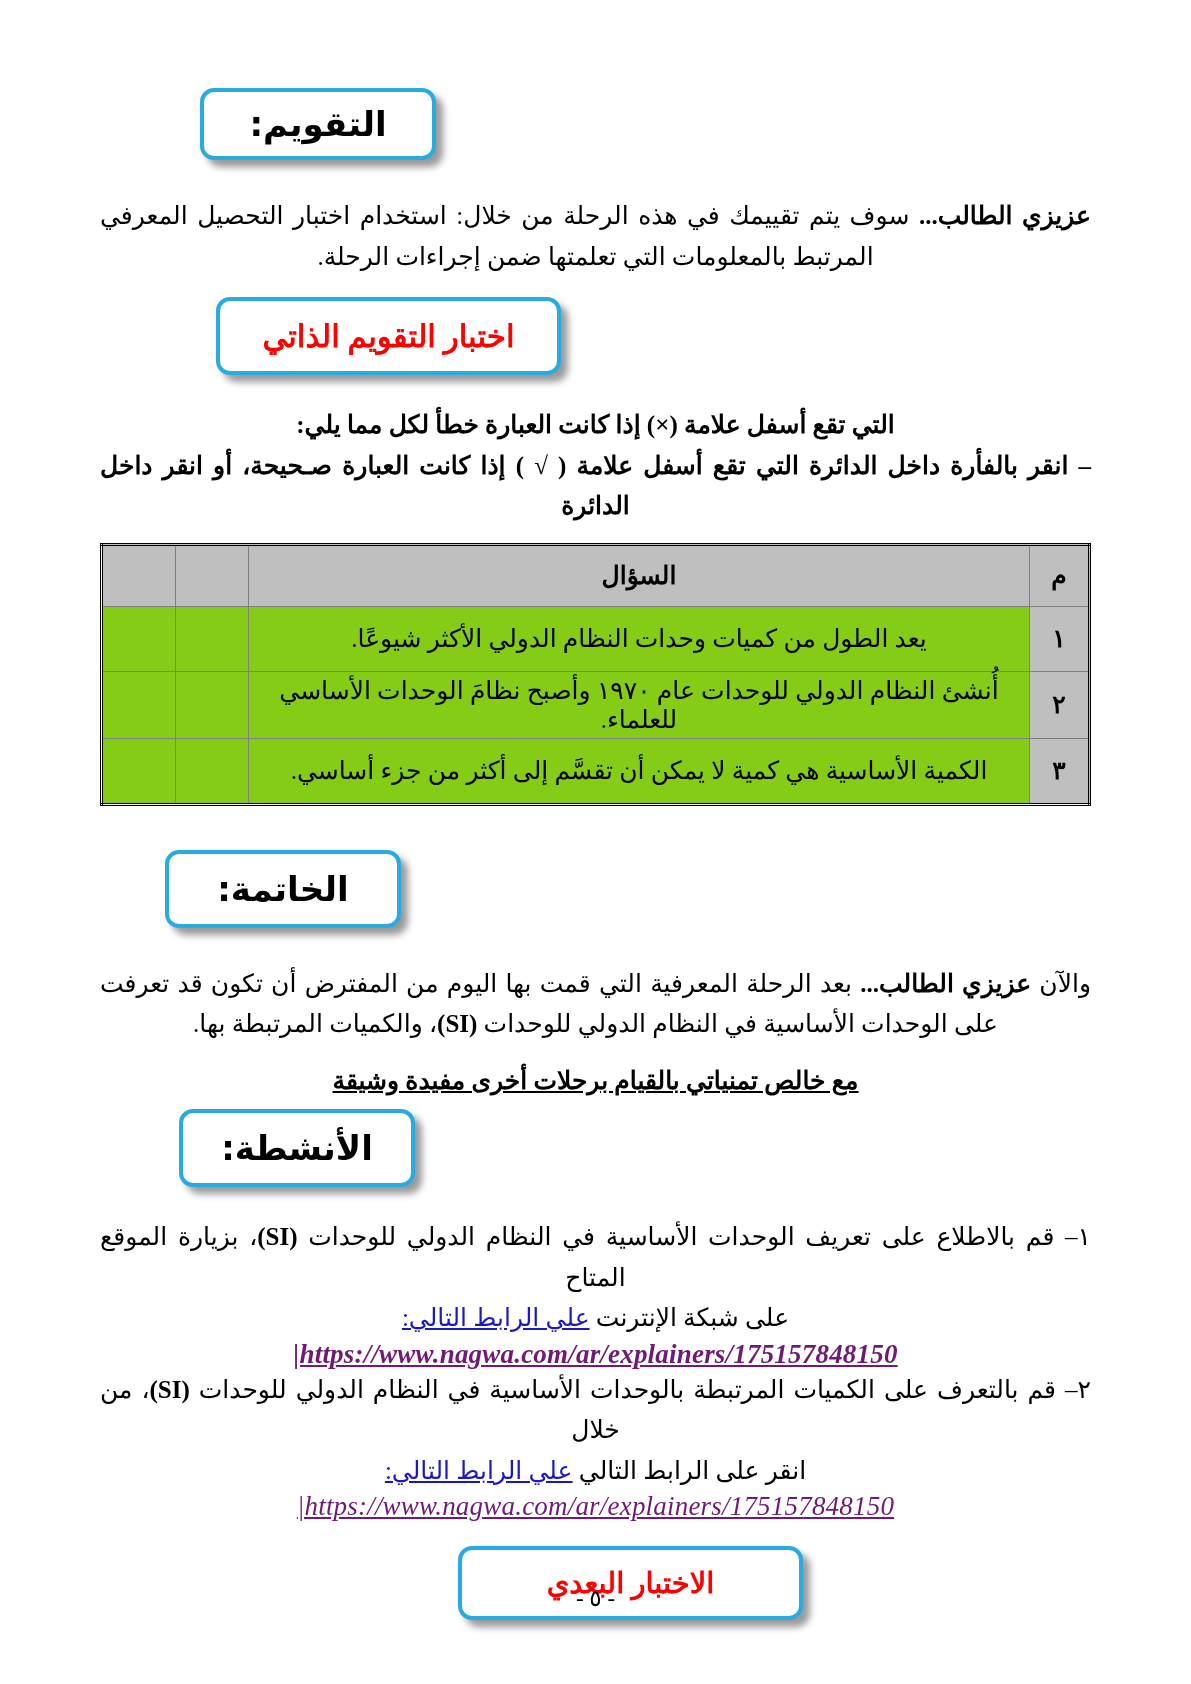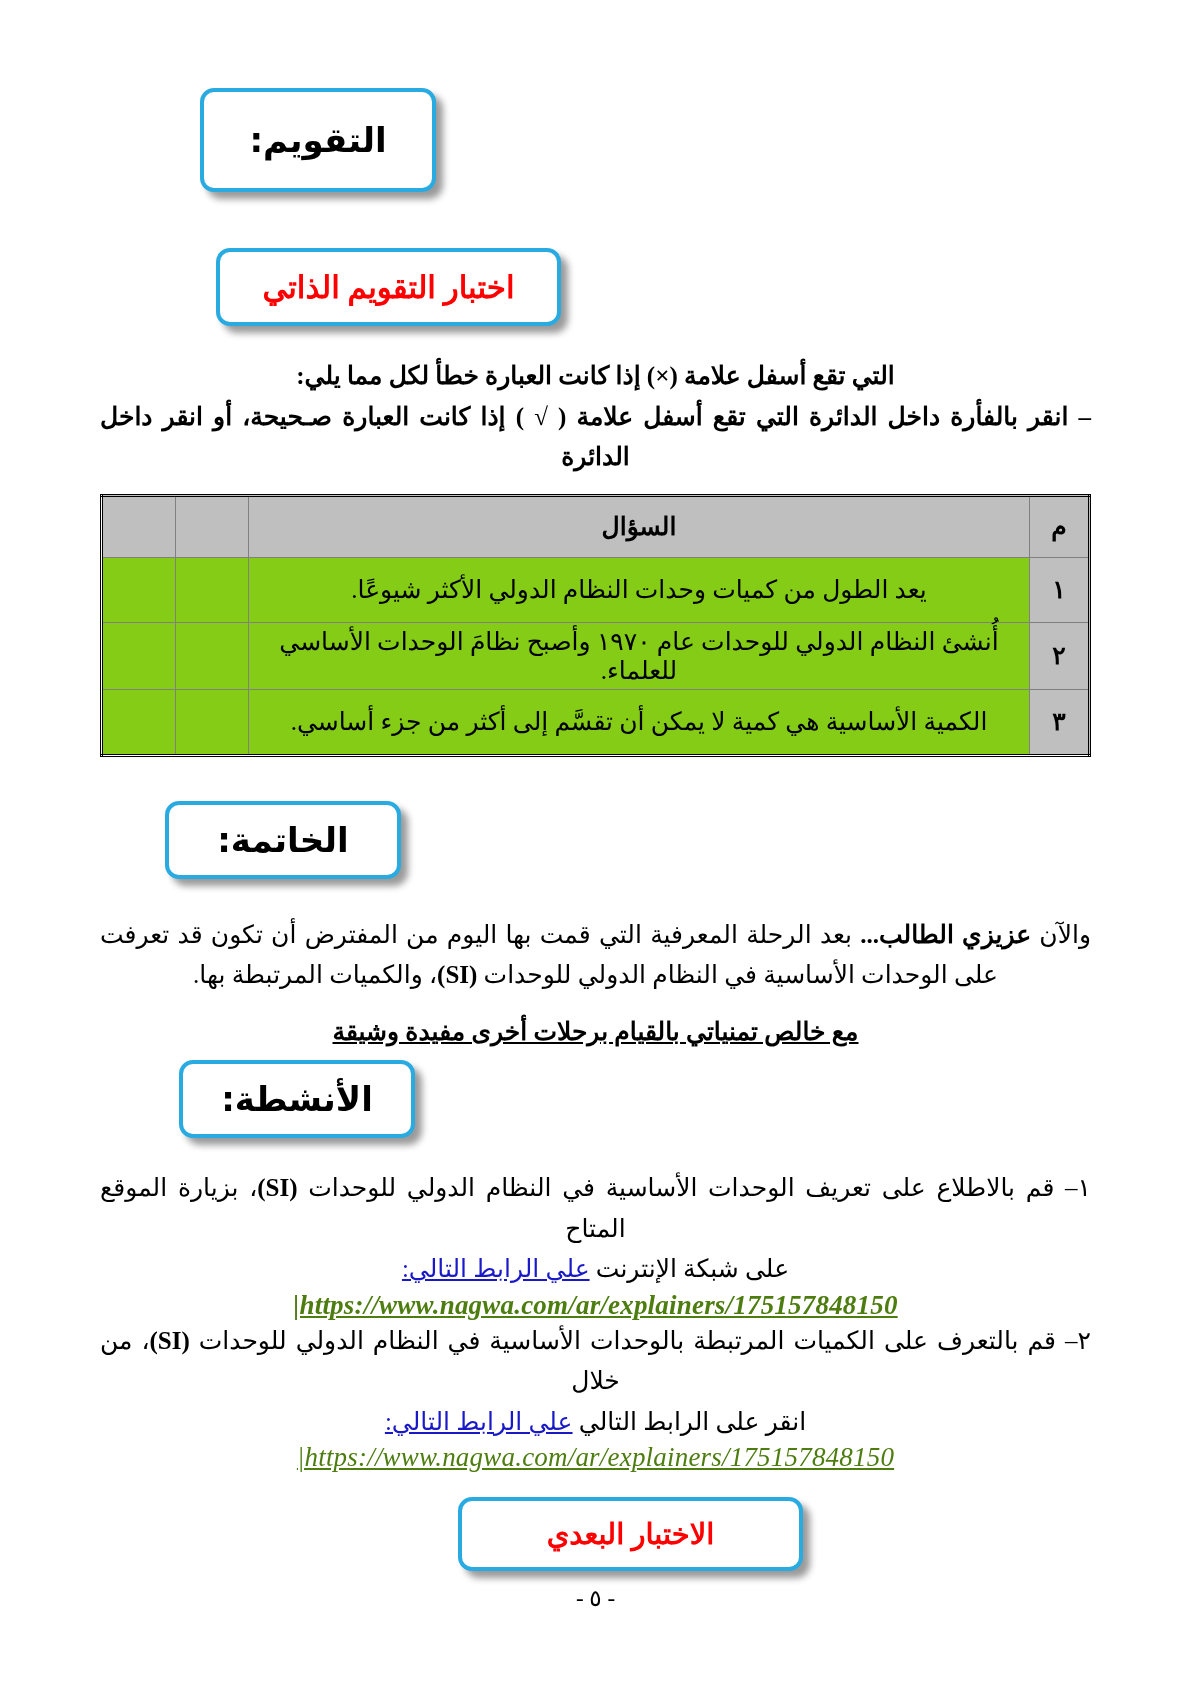--- a/index.html
+++ b/index.html
@@ -43,21 +43,21 @@
   }
   .chip-label {
     font-family: "DejaVu Sans", sans-serif;
     font-weight: bold;
     line-height: 1;
     white-space: nowrap;
   }
 
   .chip-taqweem {
     width: 236px;
-    height: 104px;
+    height: 72px;
     margin-right: 655px;
   }
   .chip-taqweem .chip-label { font-size: 34px; color: #000000; }
 
   .chip-self-test {
     width: 345px;
     height: 78px;
     margin-right: 530px;
   }
   .chip-self-test .chip-label {
@@ -132,21 +132,21 @@
   }
 
   
   .inline-link {
     color: #1919C8;
     text-decoration: underline;
   }
   .url-line {
     direction: ltr;
     text-align: center;
-    color: #4d7c0f;
+    color: #701a75;
     text-decoration: underline;
     font-style: italic;
     font-weight: bold;
     font-size: 27px;
     margin: 0;
     letter-spacing: 0.2px;
   }
   .url-line.plain {
     font-weight: normal;
   }
@@ -226,20 +226,21 @@
   <div class="sp44"></div>
 
   <div class="chip-row">
     <div class="chip chip-taqweem">
       <span class="chip-label">التقويم:</span>
     </div>
   </div>
 
   <div class="sp36"></div>
 
+  <p class="para justified"><b>عزيزي الطالب...</b><span> سوف يتم تقييمك في هذه الرحلة من خلال: استخدام اختبار التحصيل المعرفي المرتبط بالمعلومات التي تعلمتها ضمن إجراءات الرحلة.</span></p>
 
   <div class="sp20"></div>
 
   <div class="chip-row">
     <div class="chip chip-self-test">
       <span class="chip-label">اختبار التقويم الذاتي</span>
     </div>
   </div>
 
   <div class="sp30"></div>

